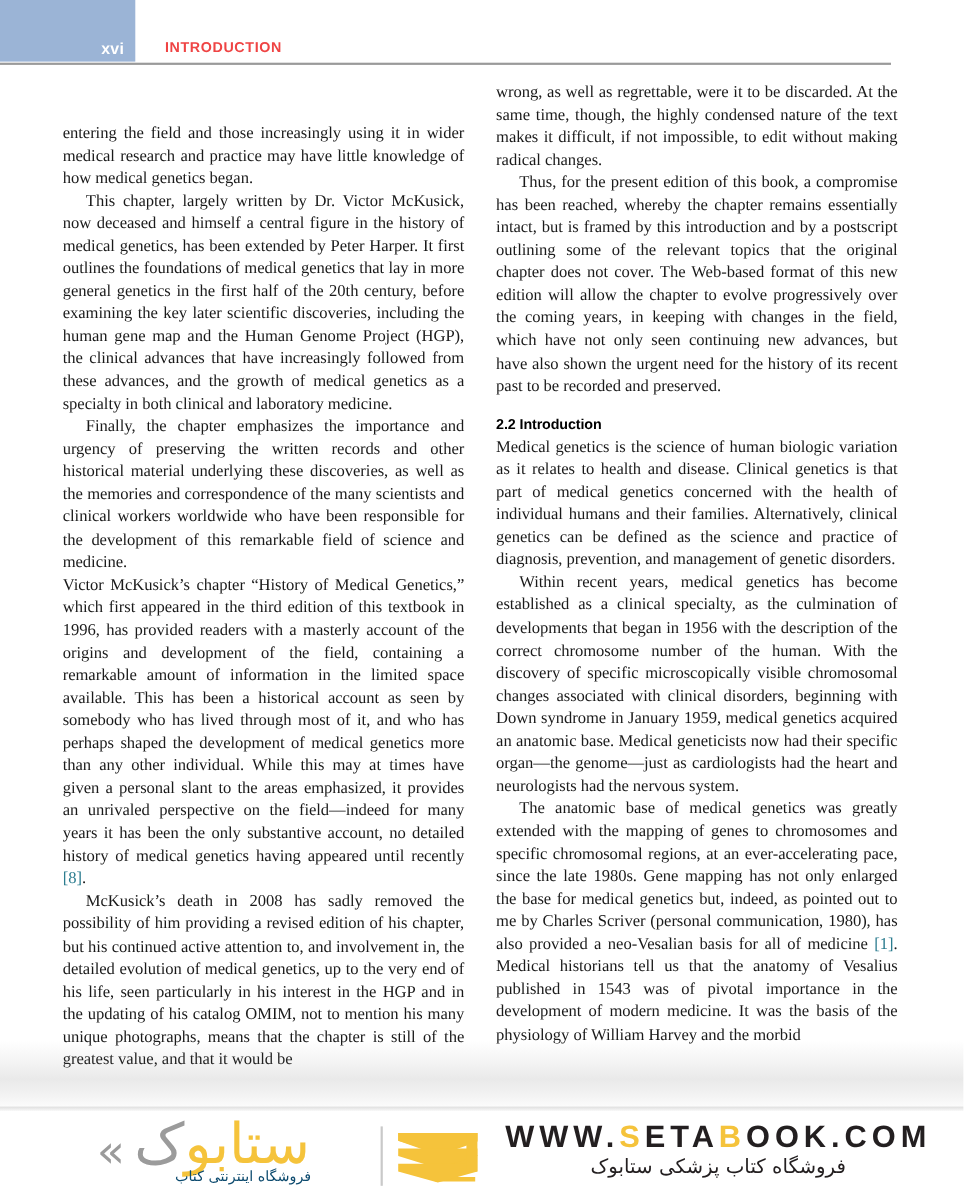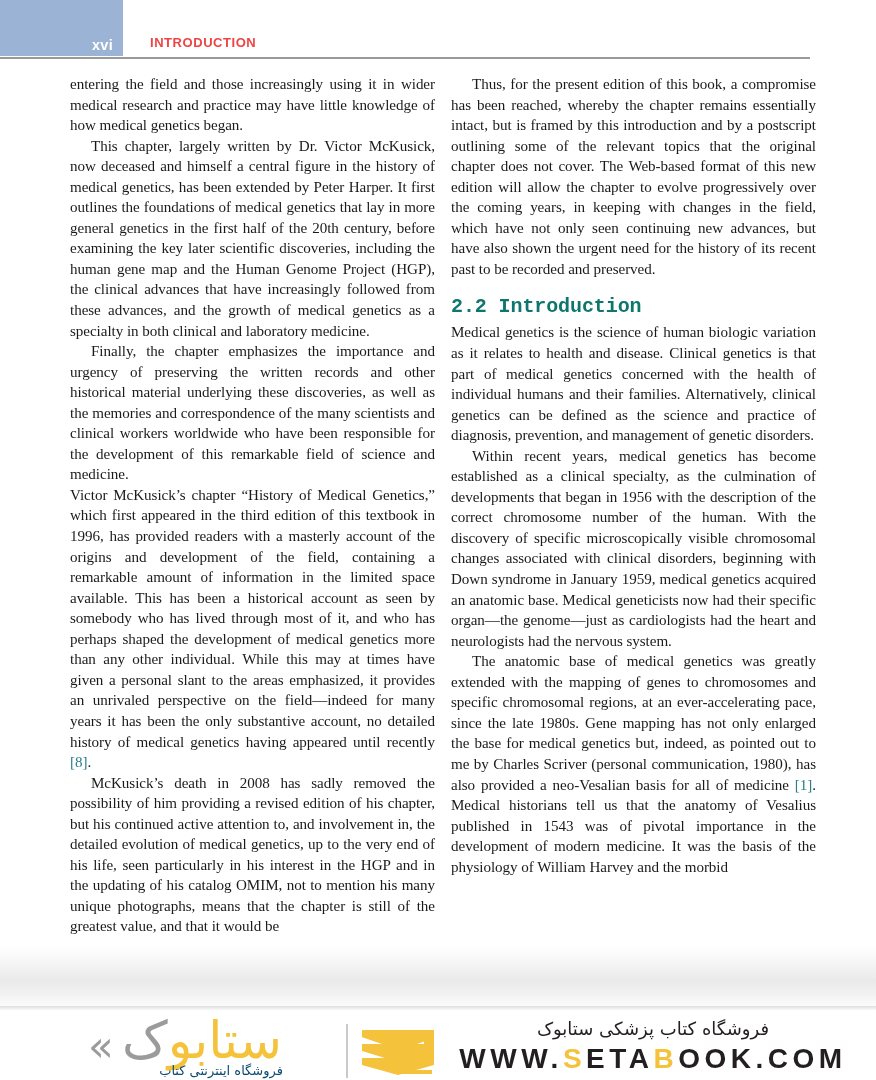--- a/index.html
+++ b/index.html
@@ -72,43 +72,43 @@
     left: 0;
     top: 74px;
     width: 876px;
     height: 936px;
   }
   .column {
     position: absolute;
     top: 0;
     width: 365px;
   }
-  #col-left  { left: 70px; }
+  #col-left  { left: 57px; margin-top: 37px; }
   #col-right { left: 451px; }
 
   p.para {
     margin: 0;
     font-size: 15.1px;
     line-height: 20.55px;
     color: #1a1a1a;
     text-align: justify;
     text-justify: inter-word;
     hyphens: manual;
     letter-spacing: -0.05px;
   }
   p.para.indent { text-indent: 21px; }
 
   h2.section-head {
     margin: 0;
     padding-top: 16px;
     padding-bottom: 4px;
-    font-family: Liberation Mono, monospace;
-    font-weight: bold;
-    font-size: 20px;
-    color: #0f766e;
+    font-family: Liberation Sans, sans-serif;
+    font-weight: bold;
+    font-size: 13px;
+    color: #000000;
     letter-spacing: -0.1px;
   }
   .ref { color: #2b7c8f; }
 
   
   #page-fade {
     position: absolute;
     left: 0;
     top: 946px;
     width: 876px;
@@ -243,20 +243,21 @@
       <p class="para indent">This chapter, largely written by Dr. Victor McKusick, now deceased and himself a central figure in the history of medical genetics, has been extended by Peter Harper. It first outlines the foundations of medical genetics that lay in more general genetics in the first half of the 20th century, before examining the key later scientific discoveries, including the human gene map and the Human Genome Project (HGP), the clinical advances that have increasingly followed from these advances, and the growth of medical genetics as a specialty in both clinical and laboratory medicine.</p>
       <p class="para indent">Finally, the chapter emphasizes the importance and urgency of preserving the written records and other historical material underlying these discoveries, as well as the memories and correspondence of the many scientists and clinical workers worldwide who have been responsible for the development of this remarkable field of science and medicine.</p>
 
 
       <p class="para"><span>Victor McKusick’s chapter “History of Medical Genetics,” which first appeared in the third edition of this textbook in 1996, has provided readers with a masterly account of the origins and development of the field, containing a remarkable amount of information in the limited space available. This has been a historical account as seen by somebody who has lived through most of it, and who has perhaps shaped the development of medical genetics more than any other individual. While this may at times have given a personal slant to the areas emphasized, it provides an unrivaled perspective on the field—indeed for many years it has been the only substantive account, no detailed history of medical genetics having appeared until recently </span><span class="ref">[8]</span><span>.</span></p>
 
       <p class="para indent">McKusick’s death in 2008 has sadly removed the possibility of him providing a revised edition of his chapter, but his continued active attention to, and involvement in, the detailed evolution of medical genetics, up to the very end of his life, seen particularly in his interest in the HGP and in the updating of his catalog OMIM, not to mention his many unique photographs, means that the chapter is still of the greatest value, and that it would be</p>
     </div>
 
     <div class="column" id="col-right">
+      <p class="para">wrong, as well as regrettable, were it to be discarded. At the same time, though, the highly condensed nature of the text makes it difficult, if not impossible, to edit without making radical changes.</p>
       <p class="para indent">Thus, for the present edition of this book, a compromise has been reached, whereby the chapter remains essentially intact, but is framed by this introduction and by a postscript outlining some of the relevant topics that the original chapter does not cover. The Web-based format of this new edition will allow the chapter to evolve progressively over the coming years, in keeping with changes in the field, which have not only seen continuing new advances, but have also shown the urgent need for the history of its recent past to be recorded and preserved.</p>
 
       <h2 class="section-head">2.2 Introduction</h2>
 
       <p class="para">Medical genetics is the science of human biologic variation as it relates to health and disease. Clinical genetics is that part of medical genetics concerned with the health of individual humans and their families. Alternatively, clinical genetics can be defined as the science and practice of diagnosis, prevention, and management of genetic disorders.</p>
       <p class="para indent">Within recent years, medical genetics has become established as a clinical specialty, as the culmination of developments that began in 1956 with the description of the correct chromosome number of the human. With the discovery of specific microscopically visible chromosomal changes associated with clinical disorders, beginning with Down syndrome in January 1959, medical genetics acquired an anatomic base. Medical geneticists now had their specific organ—the genome—just as cardiologists had the heart and neurologists had the nervous system.</p>
 
       <p class="para indent"><span>The anatomic base of medical genetics was greatly extended with the mapping of genes to chromosomes and specific chromosomal regions, at an ever-accelerating pace, since the late 1980s. Gene mapping has not only enlarged the base for medical genetics but, indeed, as pointed out to me by Charles Scriver (personal communication, 1980), has also provided a neo-Vesalian basis for all of medicine </span><span class="ref">[1]</span><span>. Medical historians tell us that the anatomy of Vesalius published in 1543 was of pivotal importance in the development of modern medicine. It was the basis of the physiology of William Harvey and the morbid</span></p>
     </div>
   </div>
@@ -277,18 +278,18 @@
         <path d="M2 2 L38 2 L74 2 L74 10 L40 22 L74 22 L74 30 L40 42 L72 42 L72 46 L36 46 L2 33 L36 33 L2 21 L36 21 L2 9 Z" fill="#f5c33b"></path>
         <path d="M2 2 L40 2 L74 2 L74 9 L38 20 L2 9 Z" fill="#f5c33b"></path>
         <path d="M2 16 L40 16 L74 16 L74 23 L38 34 L2 23 Z" fill="#f5c33b"></path>
         <path d="M2 30 L40 30 L74 30 L74 37 L38 47 L2 37 Z" fill="#f5c33b"></path>
         <rect x="64" y="2" width="10" height="35" fill="#f5c33b"></rect>
       </svg>
     </span>
   </div>
 
   <div id="site-block">
-    <div id="site-persian">فروشگاه کتاب پزشکی ستابوک</div>
     <div id="site-url">
       <span>WWW.</span><span class="hl">S</span><span>ETA</span><span class="hl">B</span><span>OOK.COM</span>
     </div>
+    <div id="site-persian">فروشگاه کتاب پزشکی ستابوک</div>
   </div>
 </div>
 
 </body></html>

